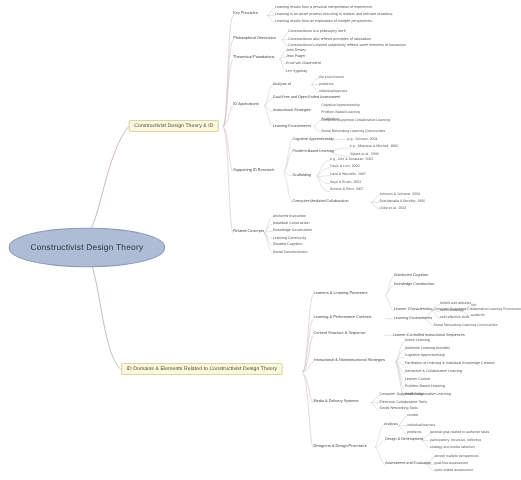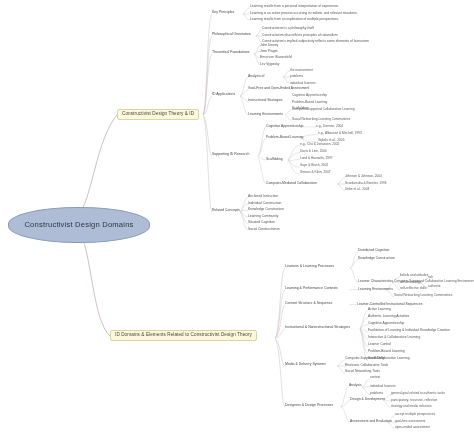--- a/index.html
+++ b/index.html
@@ -133,21 +133,21 @@
       <path d="M383,400 C387,399 387,395 391,394.5"></path>
       <path d="M383,400 C387,400 387,401 391,401"></path>
       <path d="M383,400 C387,402 387,407 391,407.5"></path>
       <path d="M387,422 C391,421 391,416 395,415.5"></path>
       <path d="M387,422 C391,422 391,422 395,422"></path>
       <path d="M387,422 C391,423 391,428 395,428.5"></path>
     </g>
   </svg>
 
   <div class="node root">
-    <span>Constructivist Design Domains</span>
+    <span>Constructivist Design Theory</span>
   </div>
 
   <div class="node branch b1">
     <span>Constructivist Design Theory &amp; ID</span>
   </div>
 
   <div class="node t" style="left:212px;top:11px;"><span>Key Principles</span></div>
   <div class="node t3" style="left:250px;top:5px;"><span>Learning results from a personal interpretation of experience.</span></div>
   <div class="node t3" style="left:250px;top:11.5px;"><span>Learning is an active process occurring in realistic and relevant situations.</span></div>
   <div class="node t3" style="left:250px;top:18px;"><span>Learning results from an exploration of multiple perspectives.</span></div>

